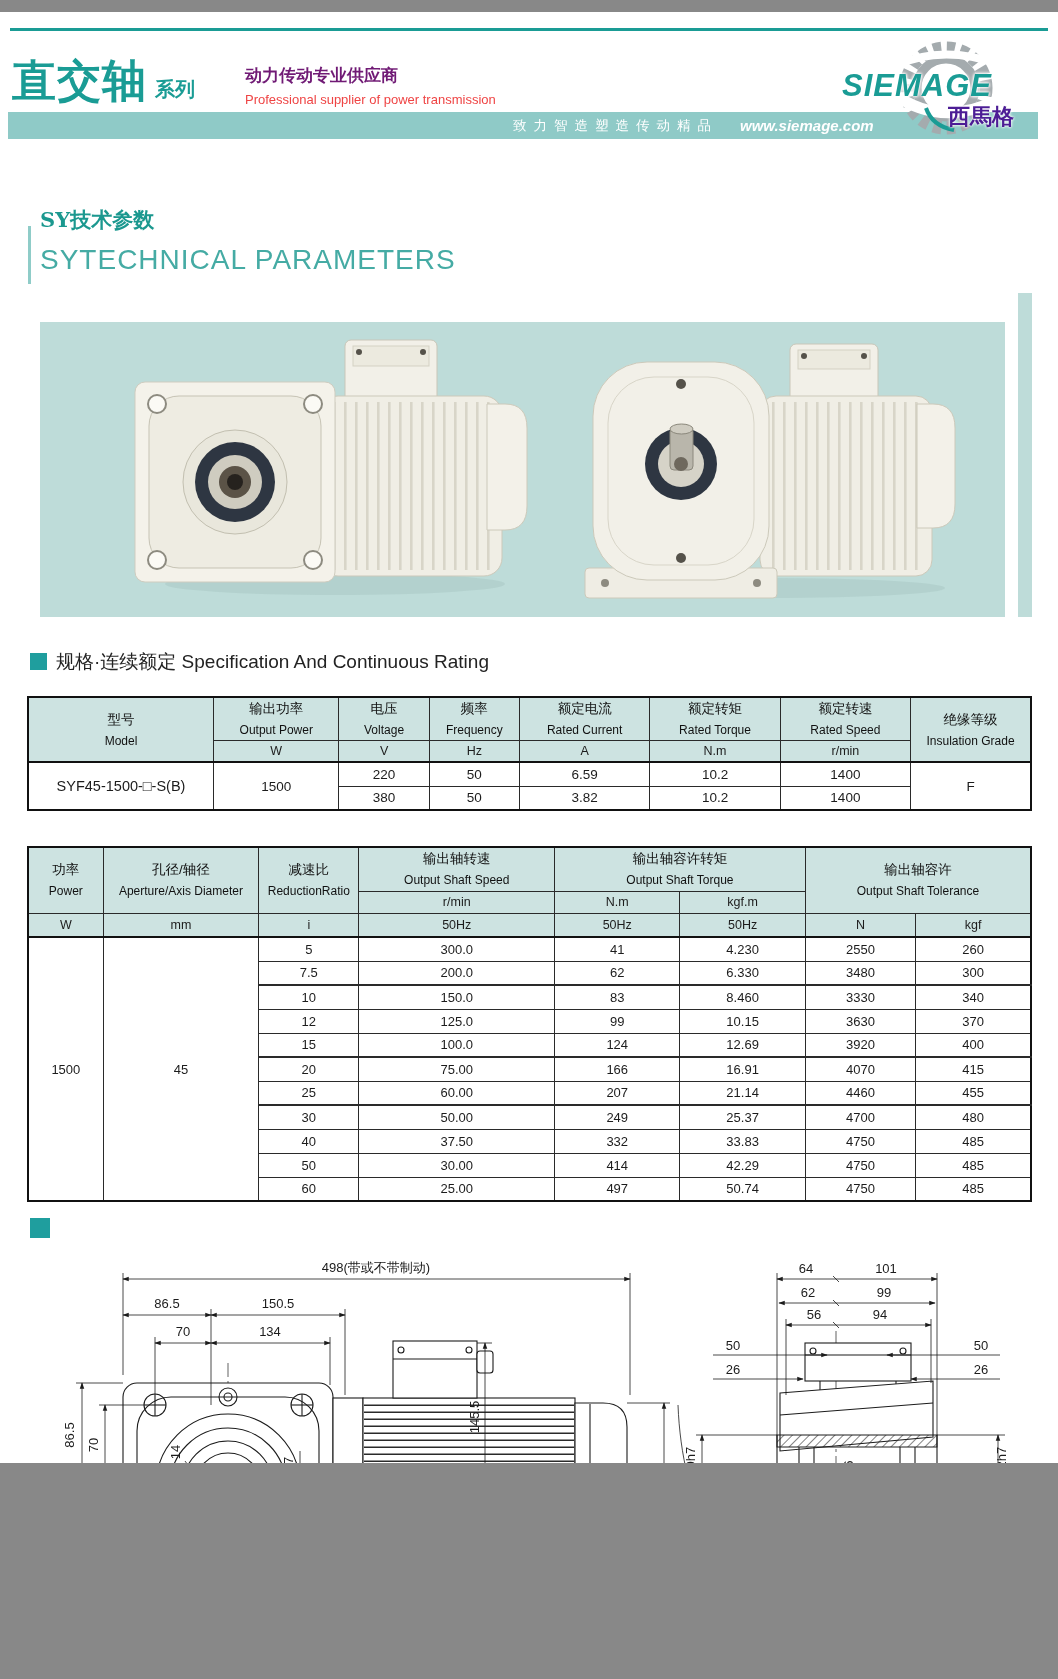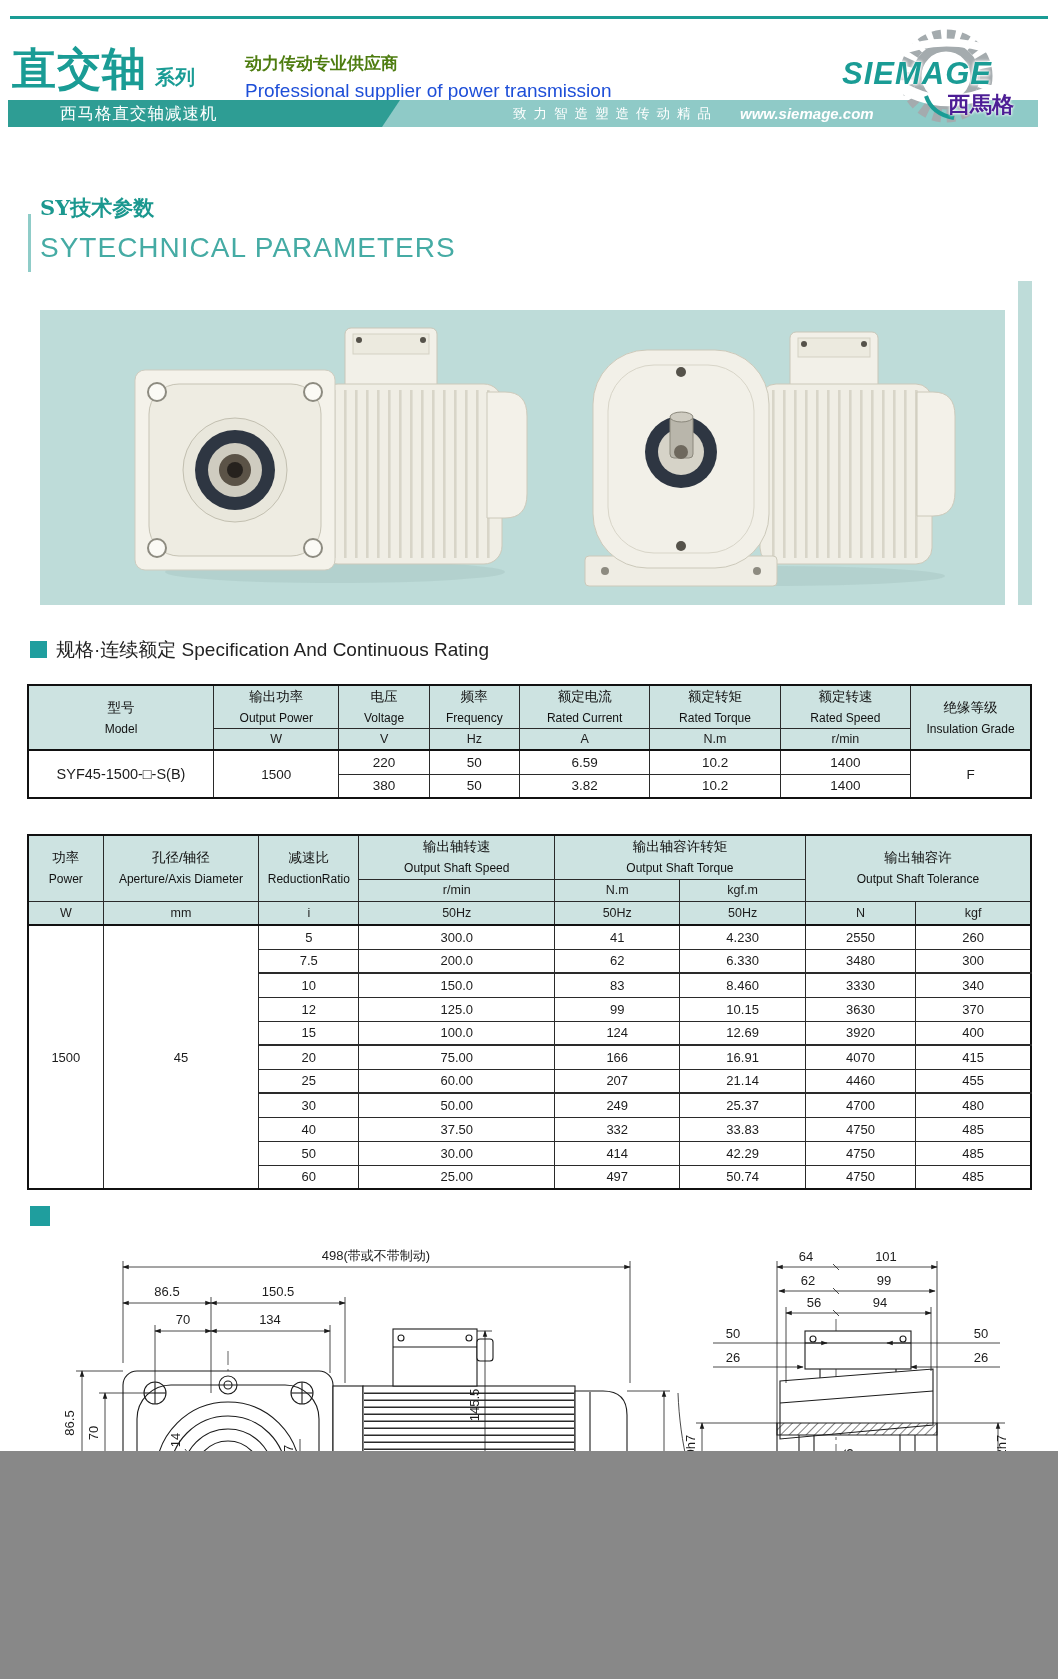--- a/index.html
+++ b/index.html
@@ -1,27 +1,27 @@
 <!DOCTYPE html>
 <html><head>
 <meta charset="utf-8">
 <style>
   *{box-sizing:border-box;margin:0;padding:0}
   body{background:#888;font-family:"Liberation Sans",sans-serif}
-  #page{position:relative;width:1058px;height:1451px;background:#fff;margin:0 auto;overflow:hidden;color:#1c1c1c}
+  #page{position:relative;width:1058px;height:1451px;background:#fff;margin:12px auto;overflow:hidden;color:#1c1c1c}
 
   .toprule{position:absolute;left:10px;top:16px;width:1038px;height:3px;background:#1a9c95}
 
   .series{position:absolute;left:12px;top:40px;color:#1a9c95;white-space:nowrap}
   .series-zh{font-size:44px;font-weight:900;letter-spacing:1px}
   .series-suffix{font-size:20px;font-weight:800;margin-left:8px}
 
   .slogan{position:absolute;left:245px;top:52px}
-  .slogan-zh{font-size:17px;font-weight:700;color:#4d7c0f}
-  .slogan-en{font-size:19px;color:#1d4ed8;margin-top:5px}
+  .slogan-zh{font-size:17px;font-weight:700;color:#701a75}
+  .slogan-en{font-size:13px;color:#ef4444;margin-top:5px}
 
   .banner{position:absolute;left:8px;top:100px;width:1030px;height:27px;background:#8fcac7}
   .banner-dark{position:absolute;left:0;top:0;width:392px;height:27px;background:#2e9d94;
       clip-path:polygon(0 0,100% 0,calc(100% - 18px) 100%,0 100%);
       color:#fff;font-size:16.5px;line-height:27px;padding-left:52px;letter-spacing:1px}
   .banner-mid{position:absolute;left:505px;top:0;line-height:27px;color:#fff;font-size:13.5px;letter-spacing:7px}
   .banner-url{position:absolute;left:732px;top:0;line-height:27px;color:#fff;font-weight:700;font-style:italic;font-size:15px}
 
   .logo{position:absolute;left:826px;top:24px;width:228px;height:104px}
   .logo-en{position:absolute;left:16px;top:32px;font-size:31px;font-style:italic;font-weight:900;color:#1a9c95;letter-spacing:1px;
@@ -84,21 +84,20 @@
   <div class="series">
     <span class="series-zh">直交轴</span><span class="series-suffix">系列</span>
   </div>
 
   <div class="slogan">
     <div class="slogan-zh">动力传动专业供应商</div>
     <div class="slogan-en">Professional supplier of power transmission</div>
   </div>
 
   <div class="banner">
-    <div class="banner-dark">西马格直交轴减速机</div>
     <div class="banner-mid">致力智造塑造传动精品</div>
     <div class="banner-url">www.siemage.com</div>
   </div>
 
   <div class="logo">
     <svg width="228" height="104" viewBox="0 0 228 104">
       <g transform="translate(120,52)">
         <circle r="40" fill="none" stroke="#a4abae" stroke-width="13" stroke-dasharray="8 5.5"></circle>
         <circle r="29" fill="none" stroke="#a4abae" stroke-width="9"></circle>
         <path d="M-52,6 Q-6,40 52,12" stroke="#fff" stroke-width="11" fill="none"></path>

